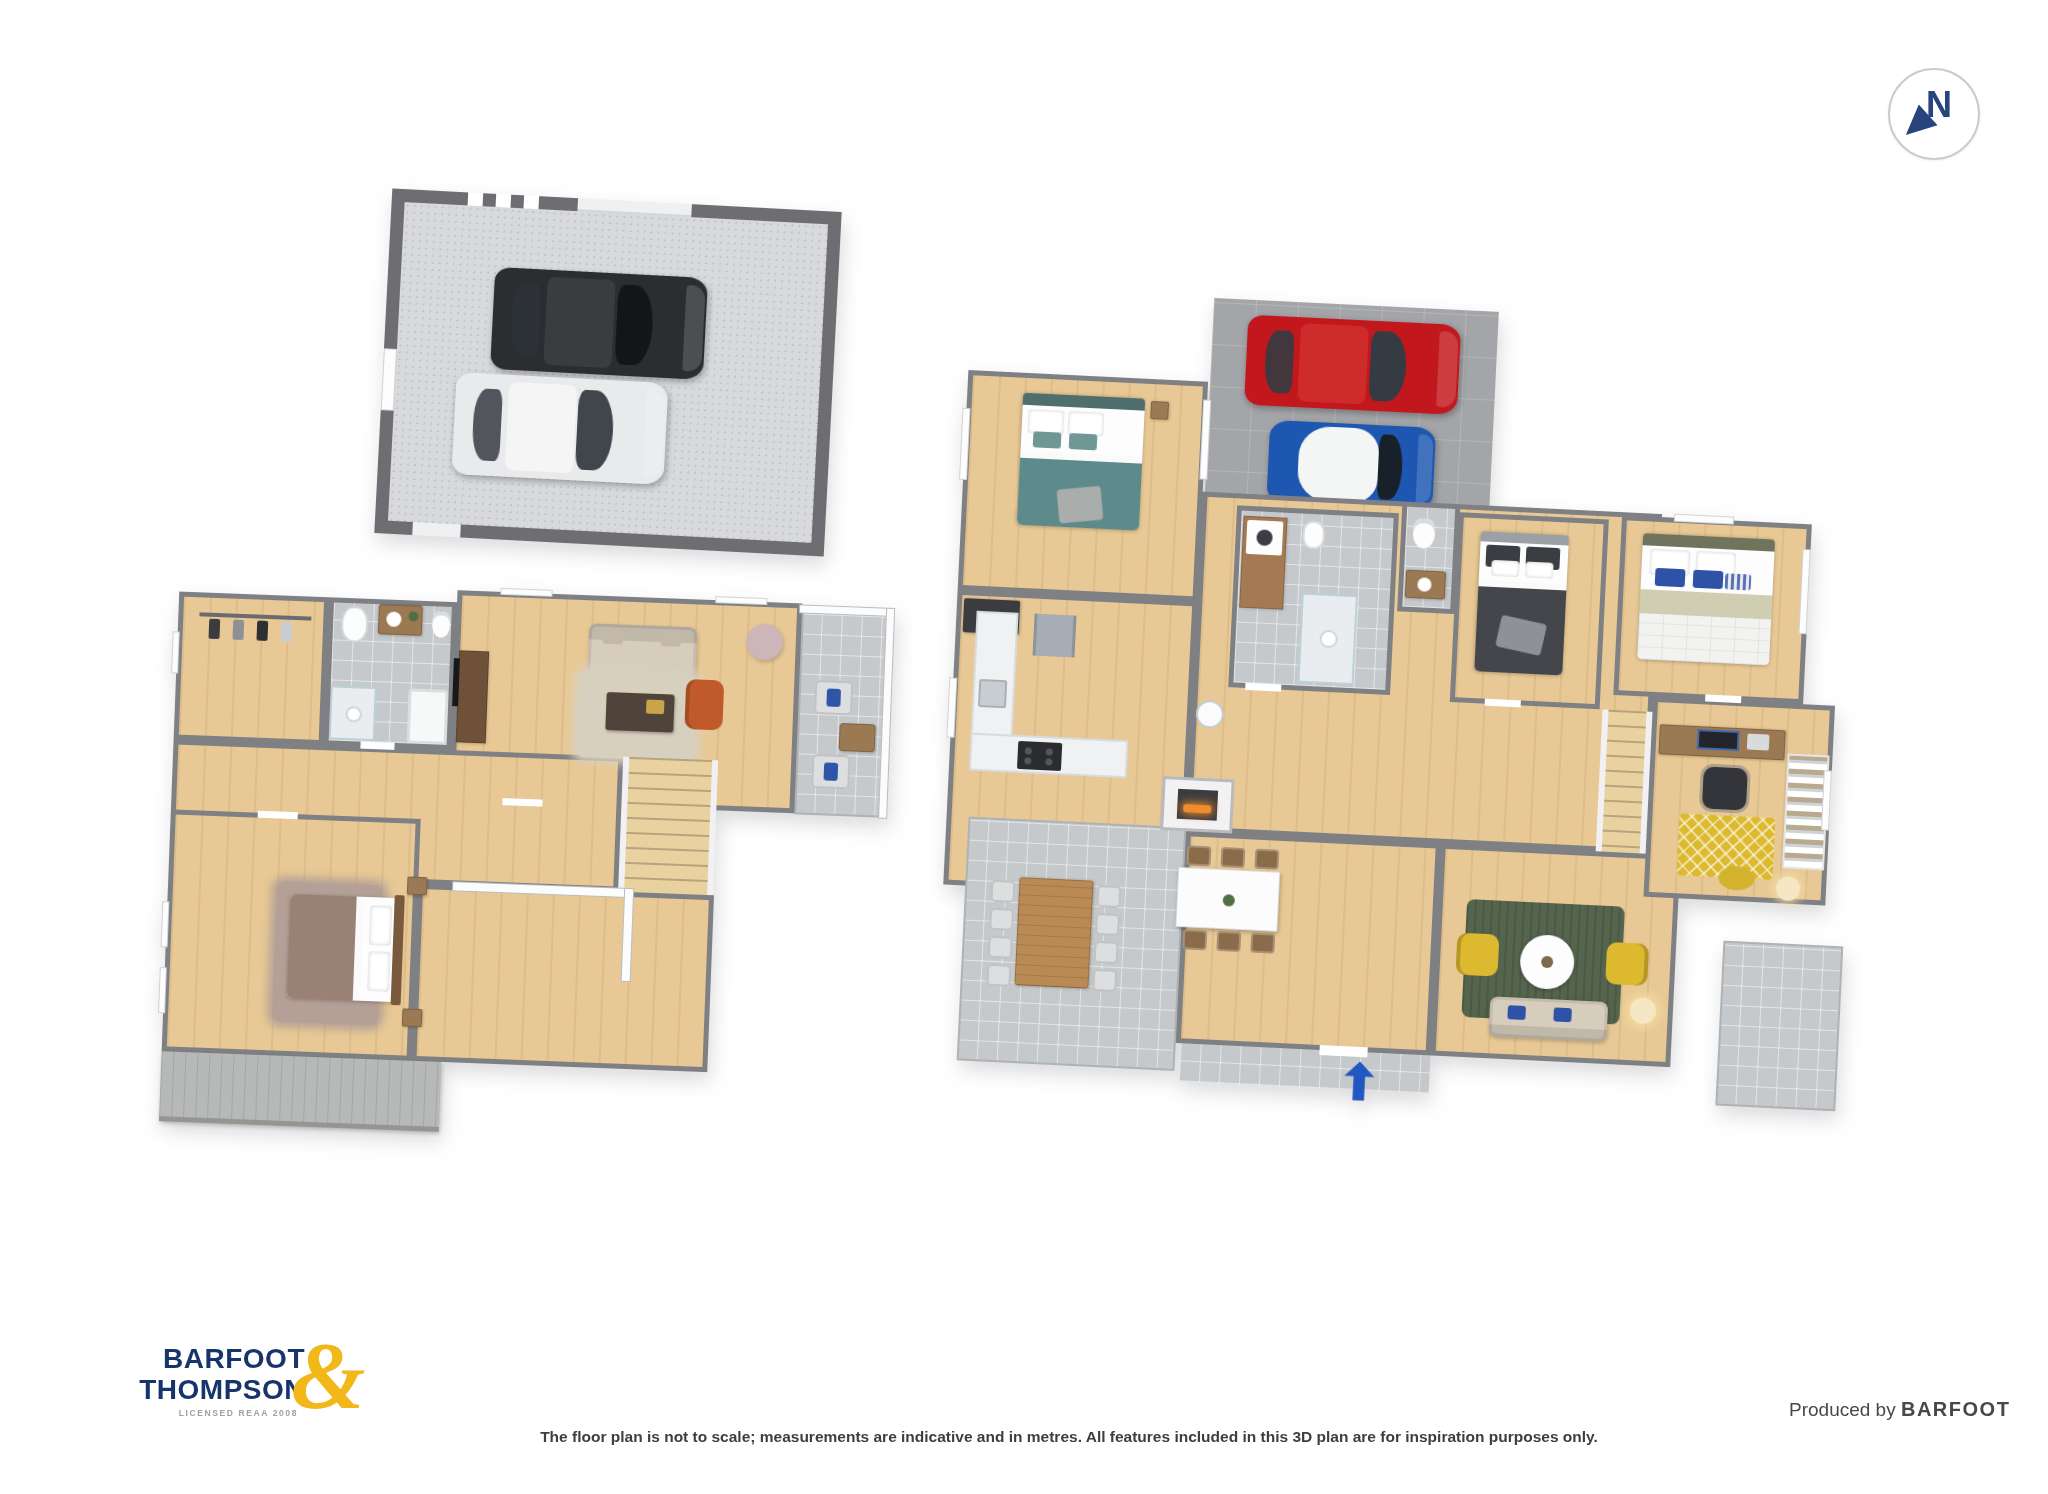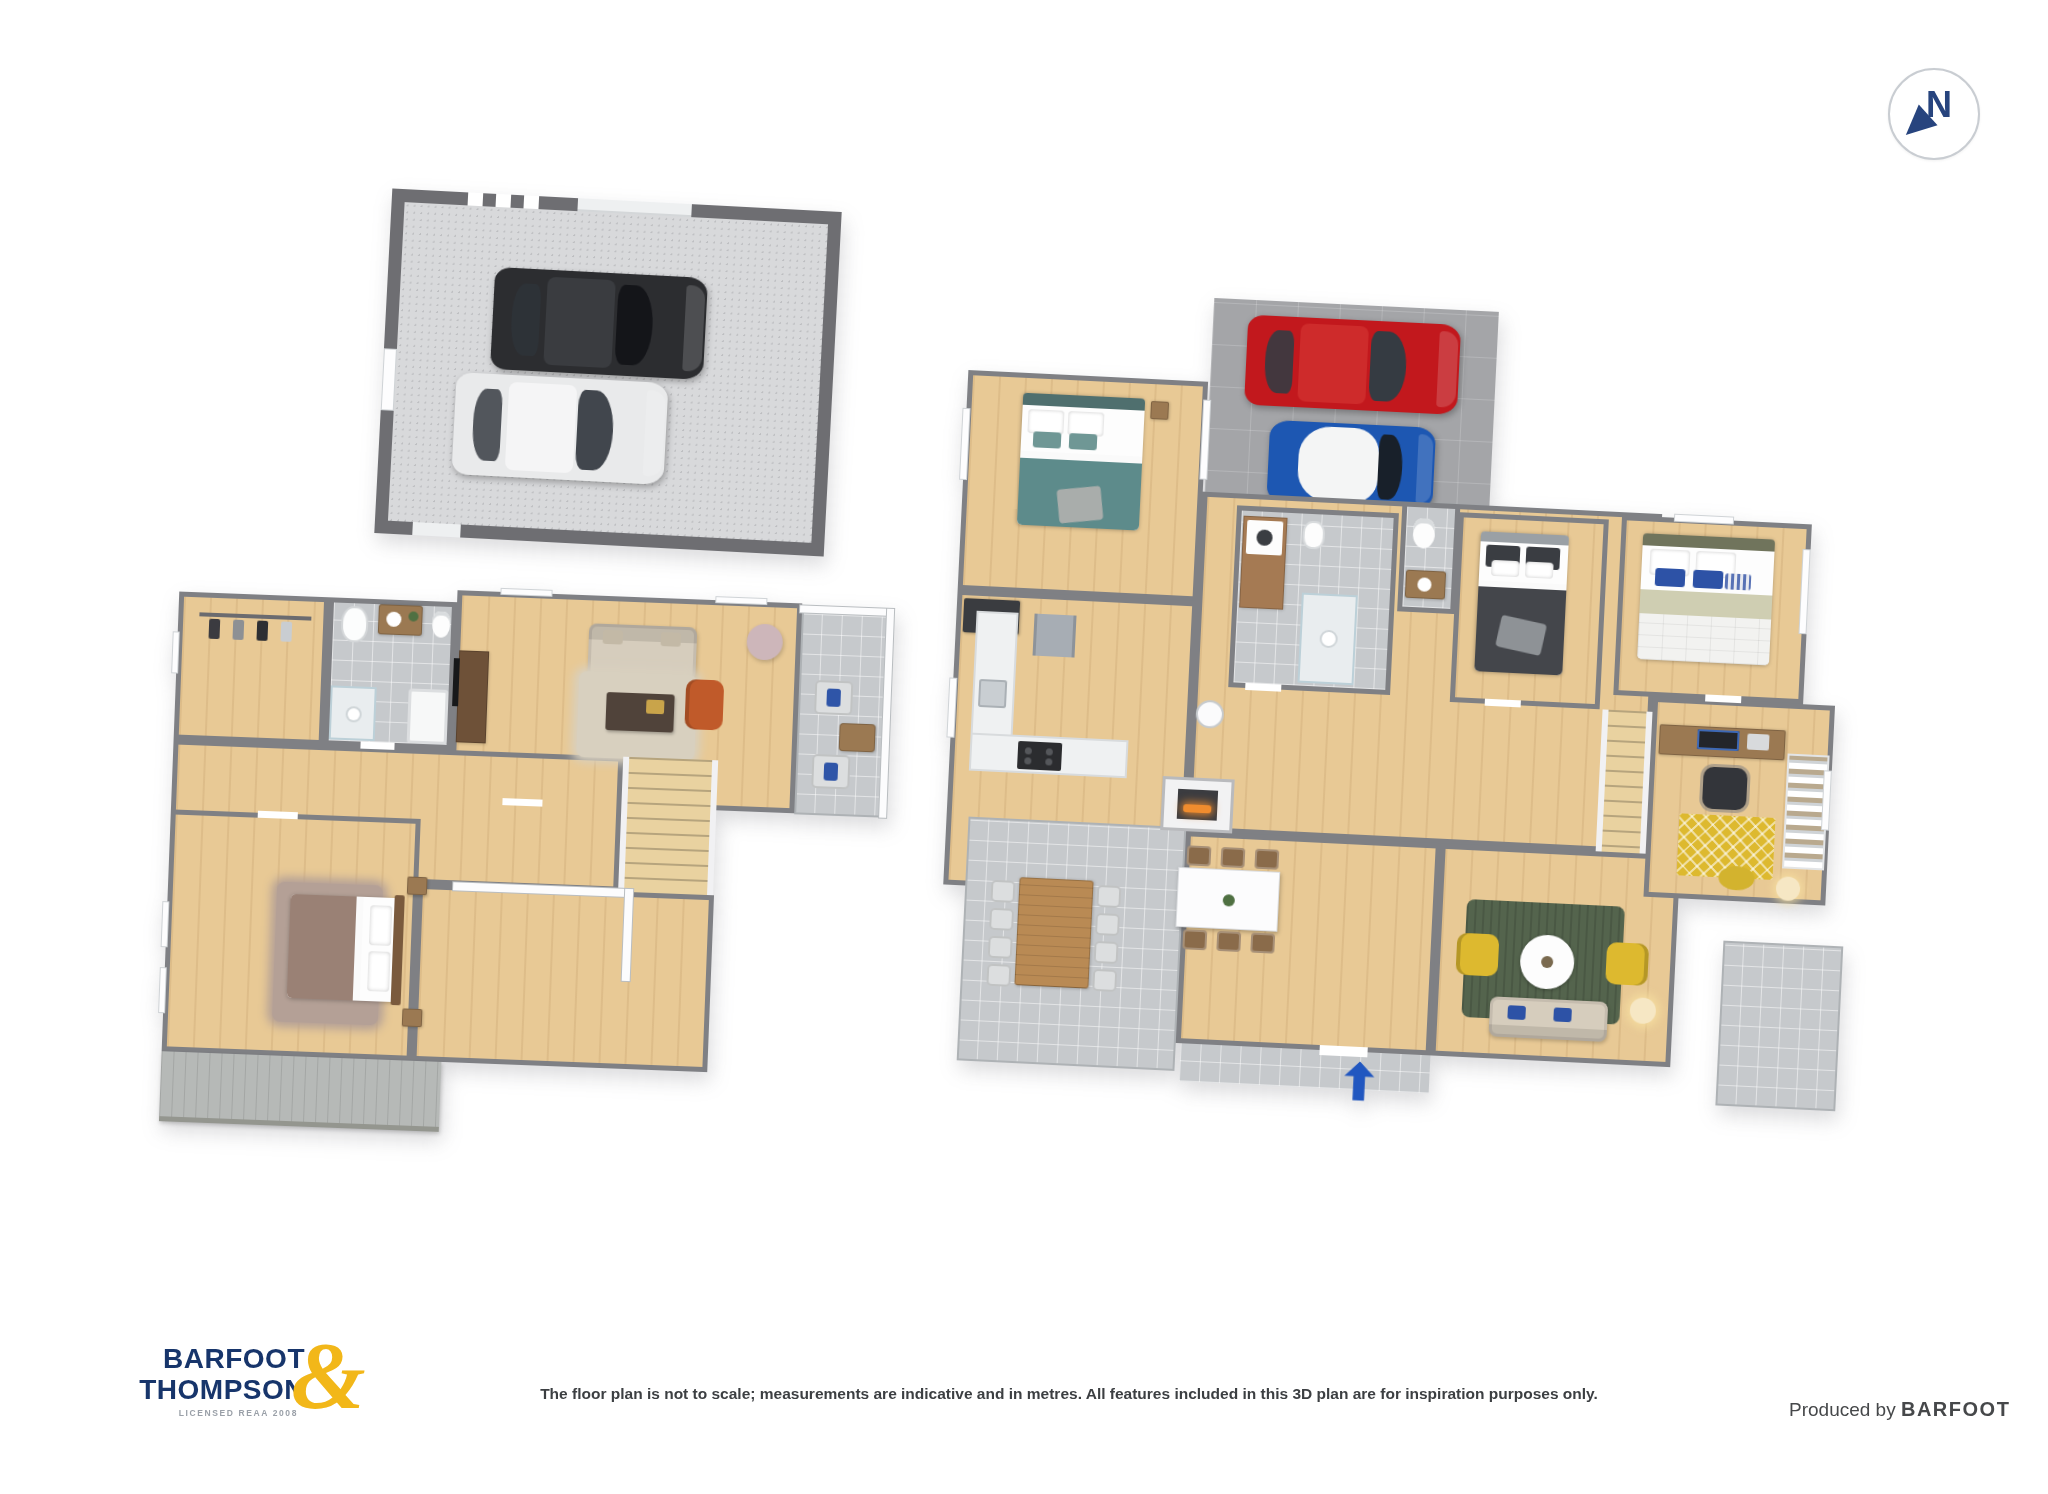--- a/index.html
+++ b/index.html
@@ -315,20 +315,20 @@
     </svg>
   </div>
 
   <div id="logo">
     <div class="w" style="top: 0px; color: rgb(23, 53, 107);">BARFOOT</div>
     <div class="w" style="top: 31px; color: rgb(23, 53, 107);">THOMPSON</div>
     <div class="amp" style="color: rgb(242, 183, 25);">&amp;</div>
     <div class="tag">LICENSED REAA 2008</div>
   </div>
 
-  <div class="disc" style="top:1385px;">The floor plan is not to scale; measurements are indicative and in metres. All features included in this 3D plan are for inspiration purposes only.</div>
+  <div class="disc" style="top:1428px;">The floor plan is not to scale; measurements are indicative and in metres. All features included in this 3D plan are for inspiration purposes only.</div>
 
   <div class="credit">
     <span>Produced by</span>
     <b>BARFOOT</b>
   </div>
 
 </div>
 
 </body></html>

